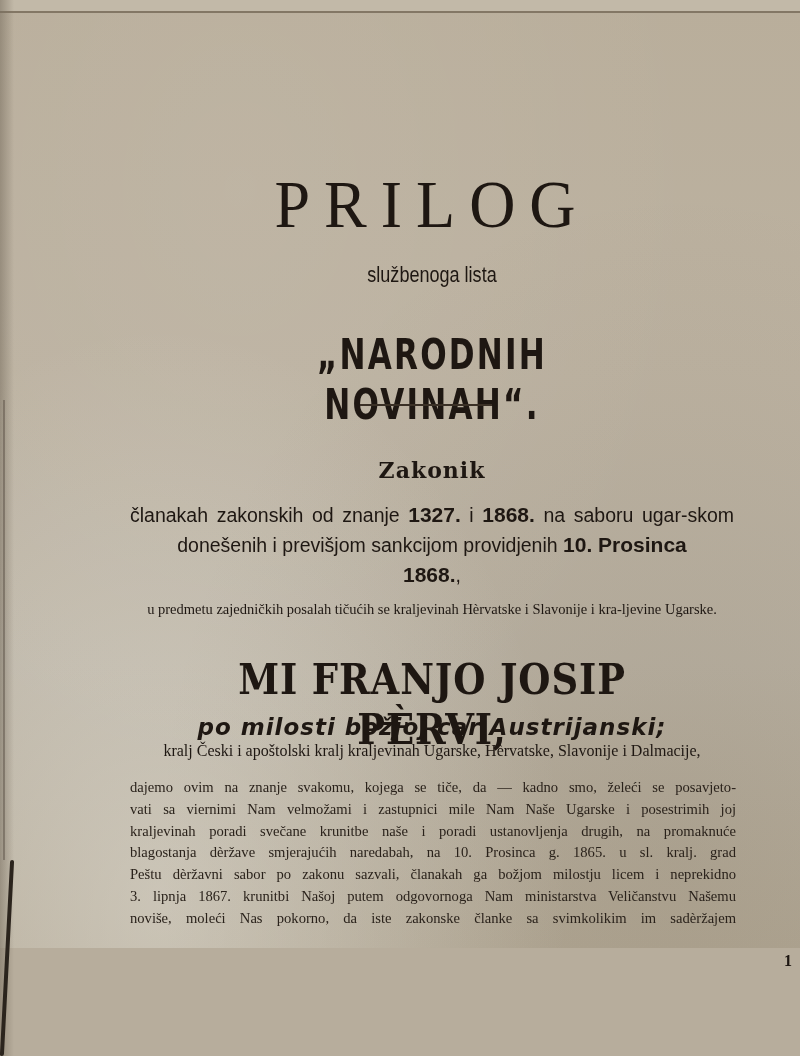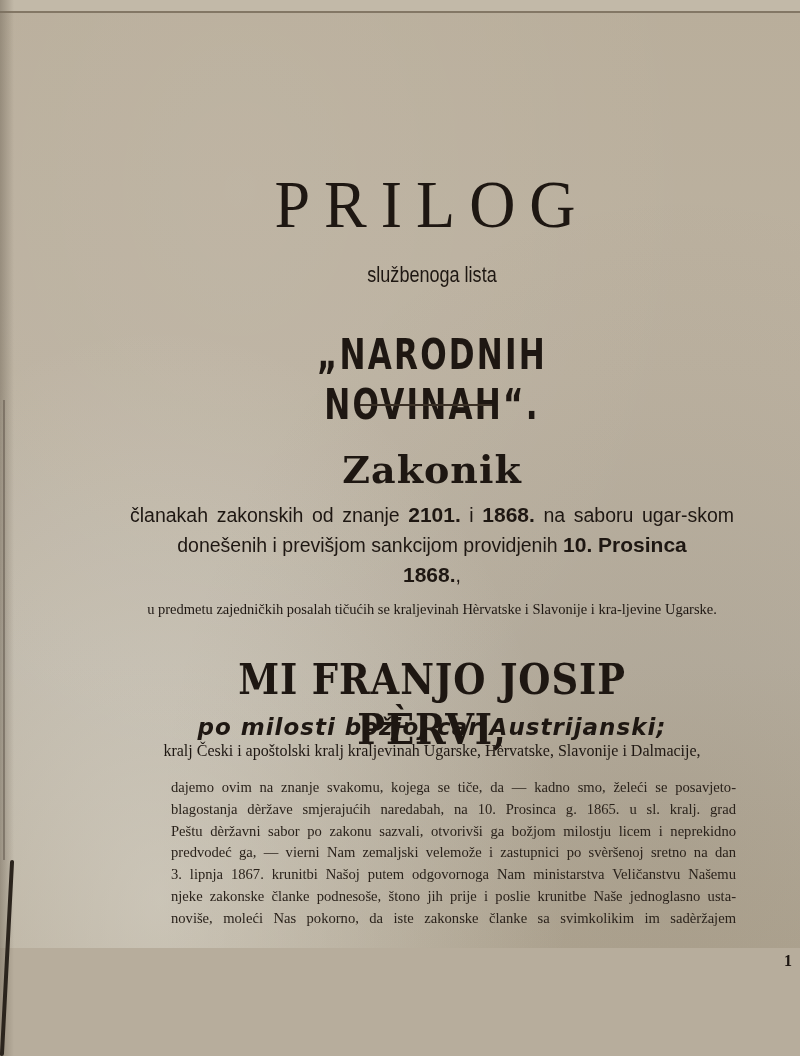--- a/index.html
+++ b/index.html
@@ -115,21 +115,21 @@
       border-top: 2px solid #3a3026;
     }
     .zakonik {
       position: absolute;
       left: 0;
       top: 450px;
       width: 608px;
       text-align: center;
       font-family: "DejaVu Serif", serif;
       font-weight: bold;
-      font-size: 38px;
+      font-size: 22px;
       line-height: 40px;
       letter-spacing: 1px;
     }
     .intro {
       position: absolute;
       left: 2px;
       top: 500px;
       width: 604px;
       font-family: "Liberation Sans", sans-serif;
       font-size: 19.5px;
@@ -196,21 +196,20 @@
       font-size: 14.6px;
       line-height: 21.8px;
       text-align: justify;
       color: #2a221b;
     }
     .body-text .line {
       display: block;
       text-align: justify;
       text-align-last: justify;
       white-space: nowrap;
-      margin-left: 41px;
     }
     .page-number {
       position: absolute;
       left: 650px;
       top: 952px;
       width: 20px;
       text-align: center;
       font-family: "Liberation Serif", serif;
       font-weight: bold;
       font-size: 16px;
@@ -227,34 +226,34 @@
 
   <div class="content">
     <div class="prilog">PRILOG</div>
     <div class="subtitle">službenoga lista</div>
     <div class="newspaper">„NARODNIH NOVINAH“.</div>
     <div class="divider"></div>
 
     <div class="zakonik">Zakonik</div>
 
     <div class="intro">
-      <span>članakah zakonskih od znanje </span><span class="num">2101.</span><span> i </span><span class="num">1868.</span><span> na saboru ugar-skom donešenih i previšjom sankcijom providjenih </span><span class="num">10.</span><span class="num"> Prosinca </span><br><span class="num">1868.</span><span>,</span>
+      <span>članakah zakonskih od znanje </span><span class="num">1327.</span><span> i </span><span class="num">1868.</span><span> na saboru ugar-skom donešenih i previšjom sankcijom providjenih </span><span class="num">10.</span><span class="num"> Prosinca </span><br><span class="num">1868.</span><span>,</span>
     </div>
 
     <div class="scope">u predmetu zajedničkih posalah tičućih se kraljevinah Hèrvatske i Slavonije i kra-ljevine Ugarske.</div>
 
     <div class="emperor">MI FRANJO JOSIP PÈRVI,</div>
     <div class="grace">po milosti božjoj car Austrijanski;</div>
     <div class="titles">kralj Česki i apoštolski kralj kraljevinah Ugarske, Hèrvatske, Slavonije i Dalmacije,</div>
 
     <div class="body-text">
       <span class="line">dajemo ovim na znanje svakomu, kojega se tiče, da — kadno smo, želeći se posavjeto-</span>
+      <span class="line">vati sa viernimi Nam velmožami i zastupnici mile Nam Naše Ugarske i posestrimih joj</span>
+      <span class="line">kraljevinah poradi svečane krunitbe naše i poradi ustanovljenja drugih, na promaknuće</span>
       <span class="line">blagostanja dèržave smjerajućih naredabah, na 10. Prosinca g. 1865. u sl. kralj. grad</span>
-      <span class="line">Peštu dèržavni sabor po zakonu sazvali, otvorivši ga božjom milostju licem i neprekidno</span>
-      <span class="line">predvodeć ga, — vierni Nam zemaljski velemože i zastupnici po svèršenoj sretno na dan</span>
+      <span class="line">Peštu dèržavni sabor po zakonu sazvali, članakah ga božjom milostju licem i neprekidno</span>
       <span class="line">3. lipnja 1867. krunitbi Našoj putem odgovornoga Nam ministarstva Veličanstvu Našemu</span>
-      <span class="line">njeke zakonske članke podnesoše, štono jih prije i poslie krunitbe Naše jednoglasno usta-</span>
       <span class="line">noviše, moleći Nas pokorno, da iste zakonske članke sa svimkolikim im sadèržajem</span>
     </div>
 
     <div class="page-number">1</div>
   </div>
 </div>
 
 </body></html>

